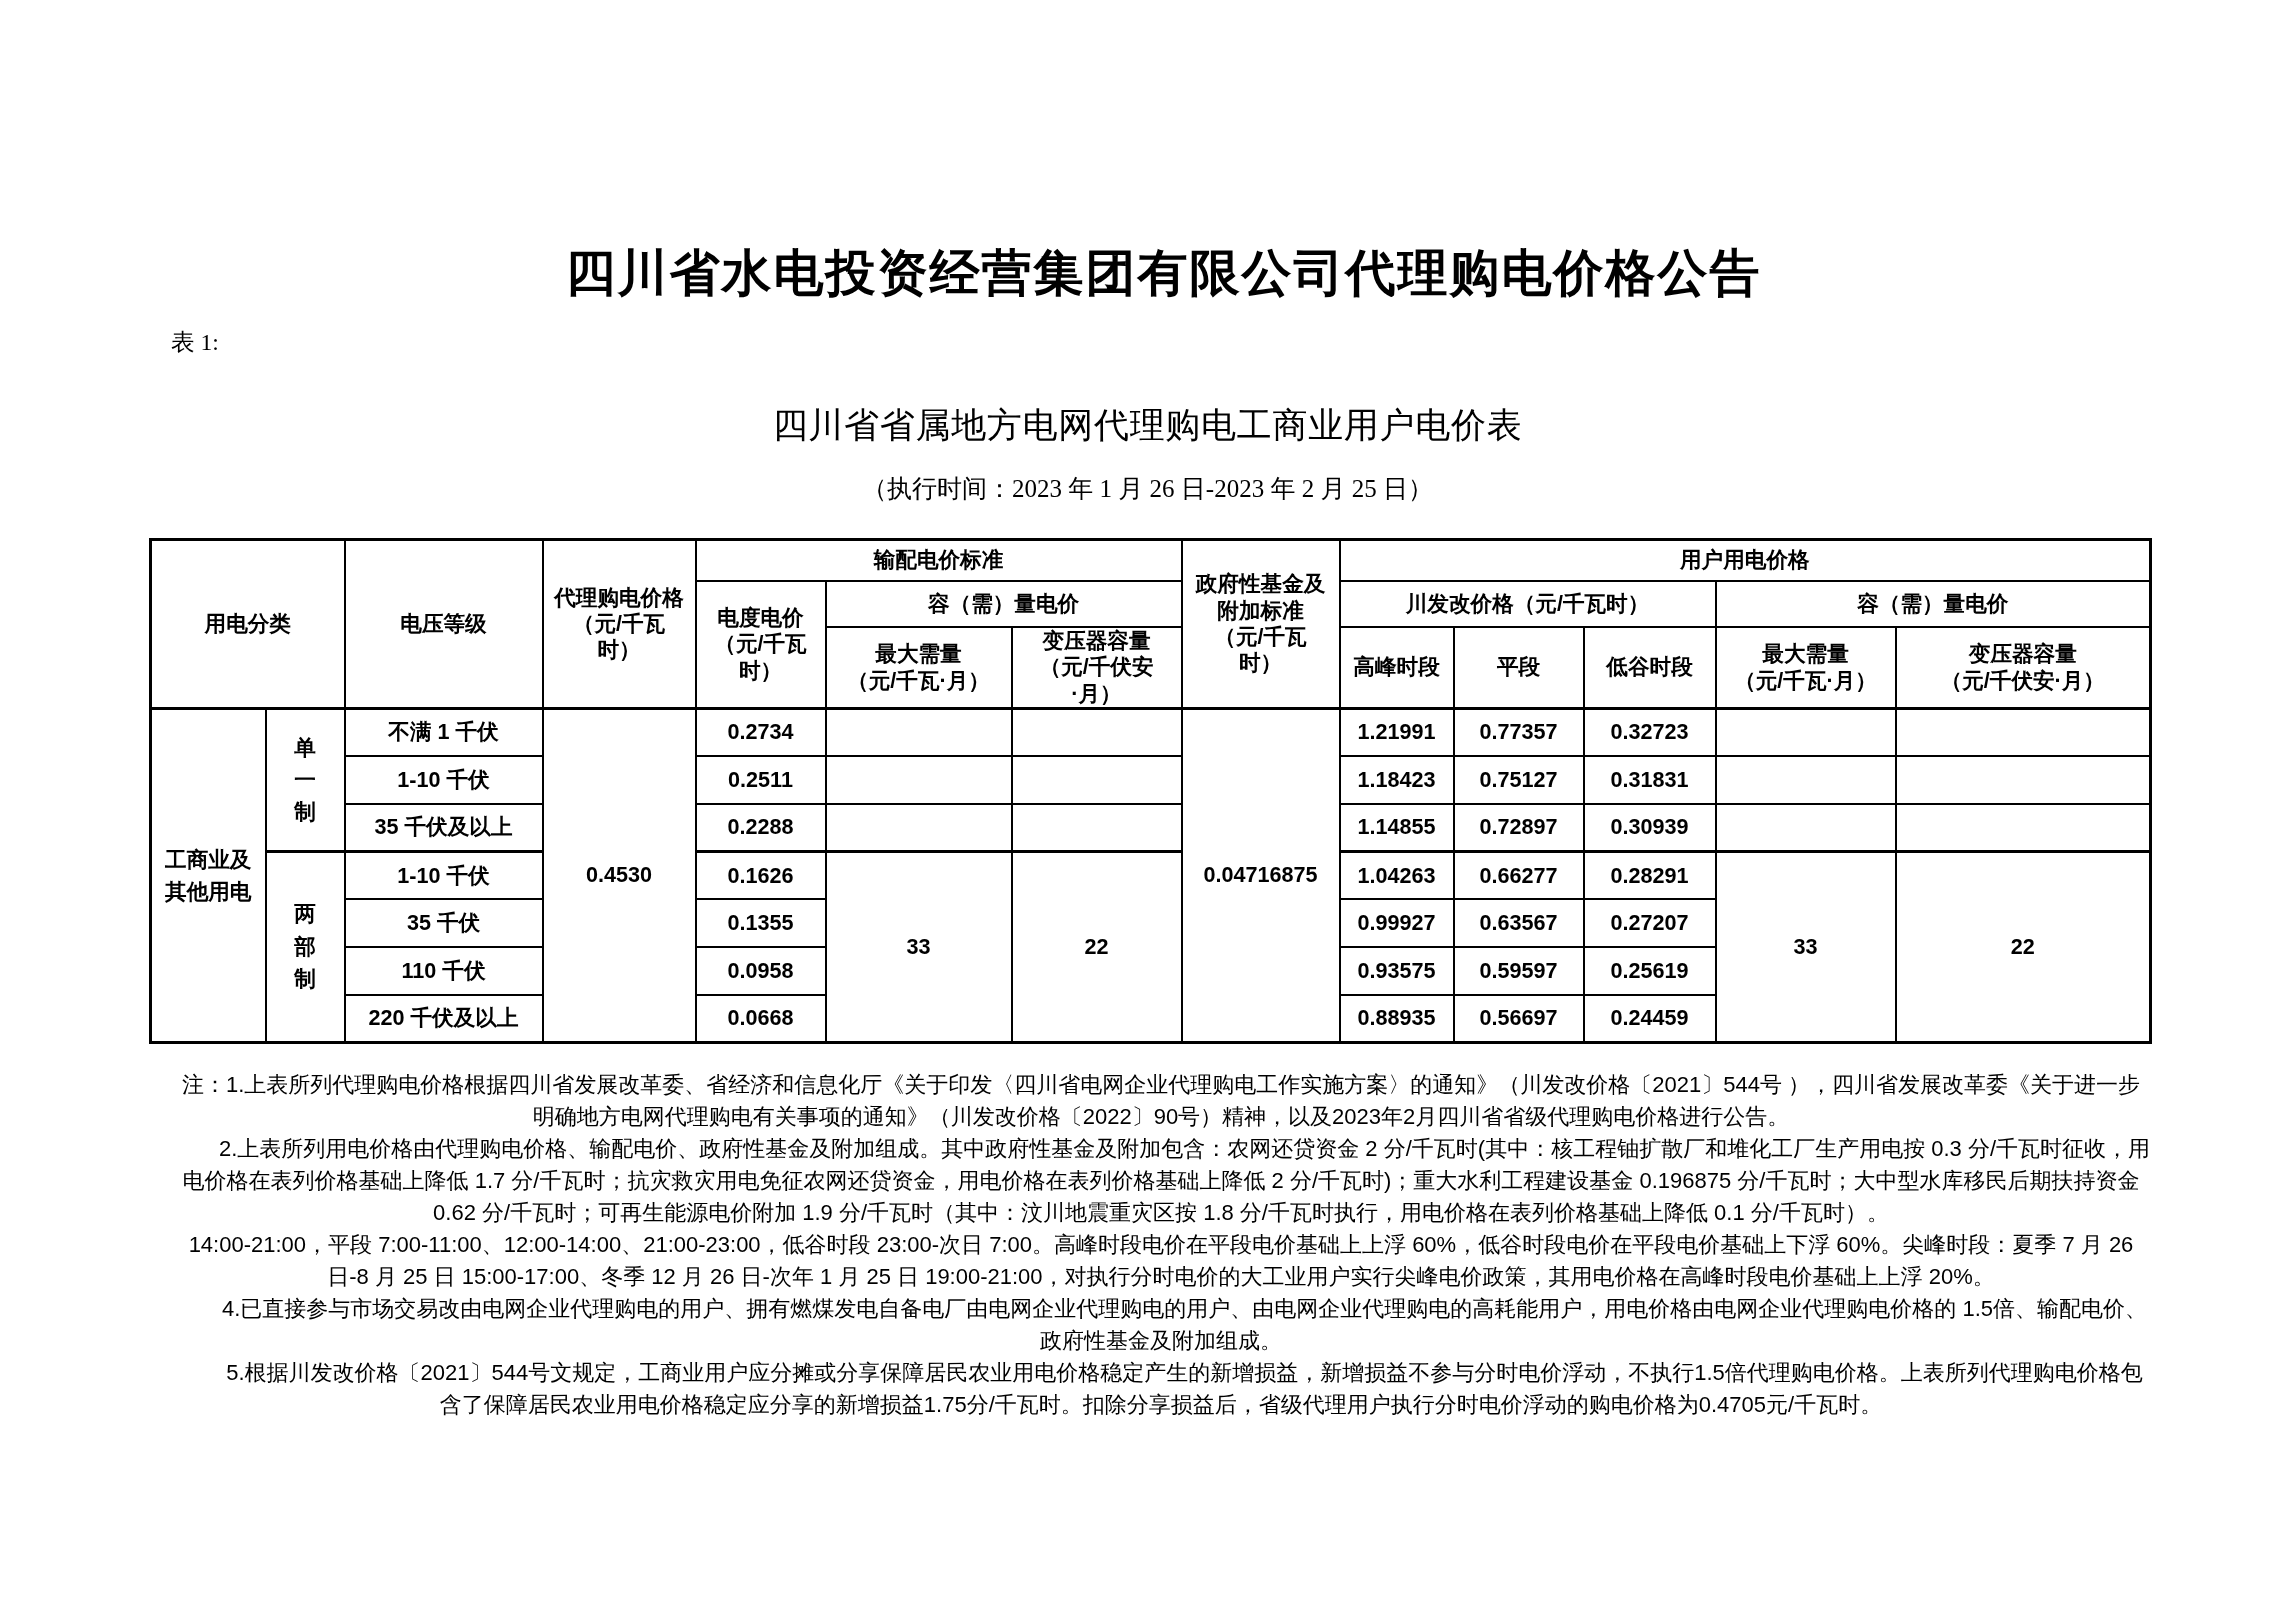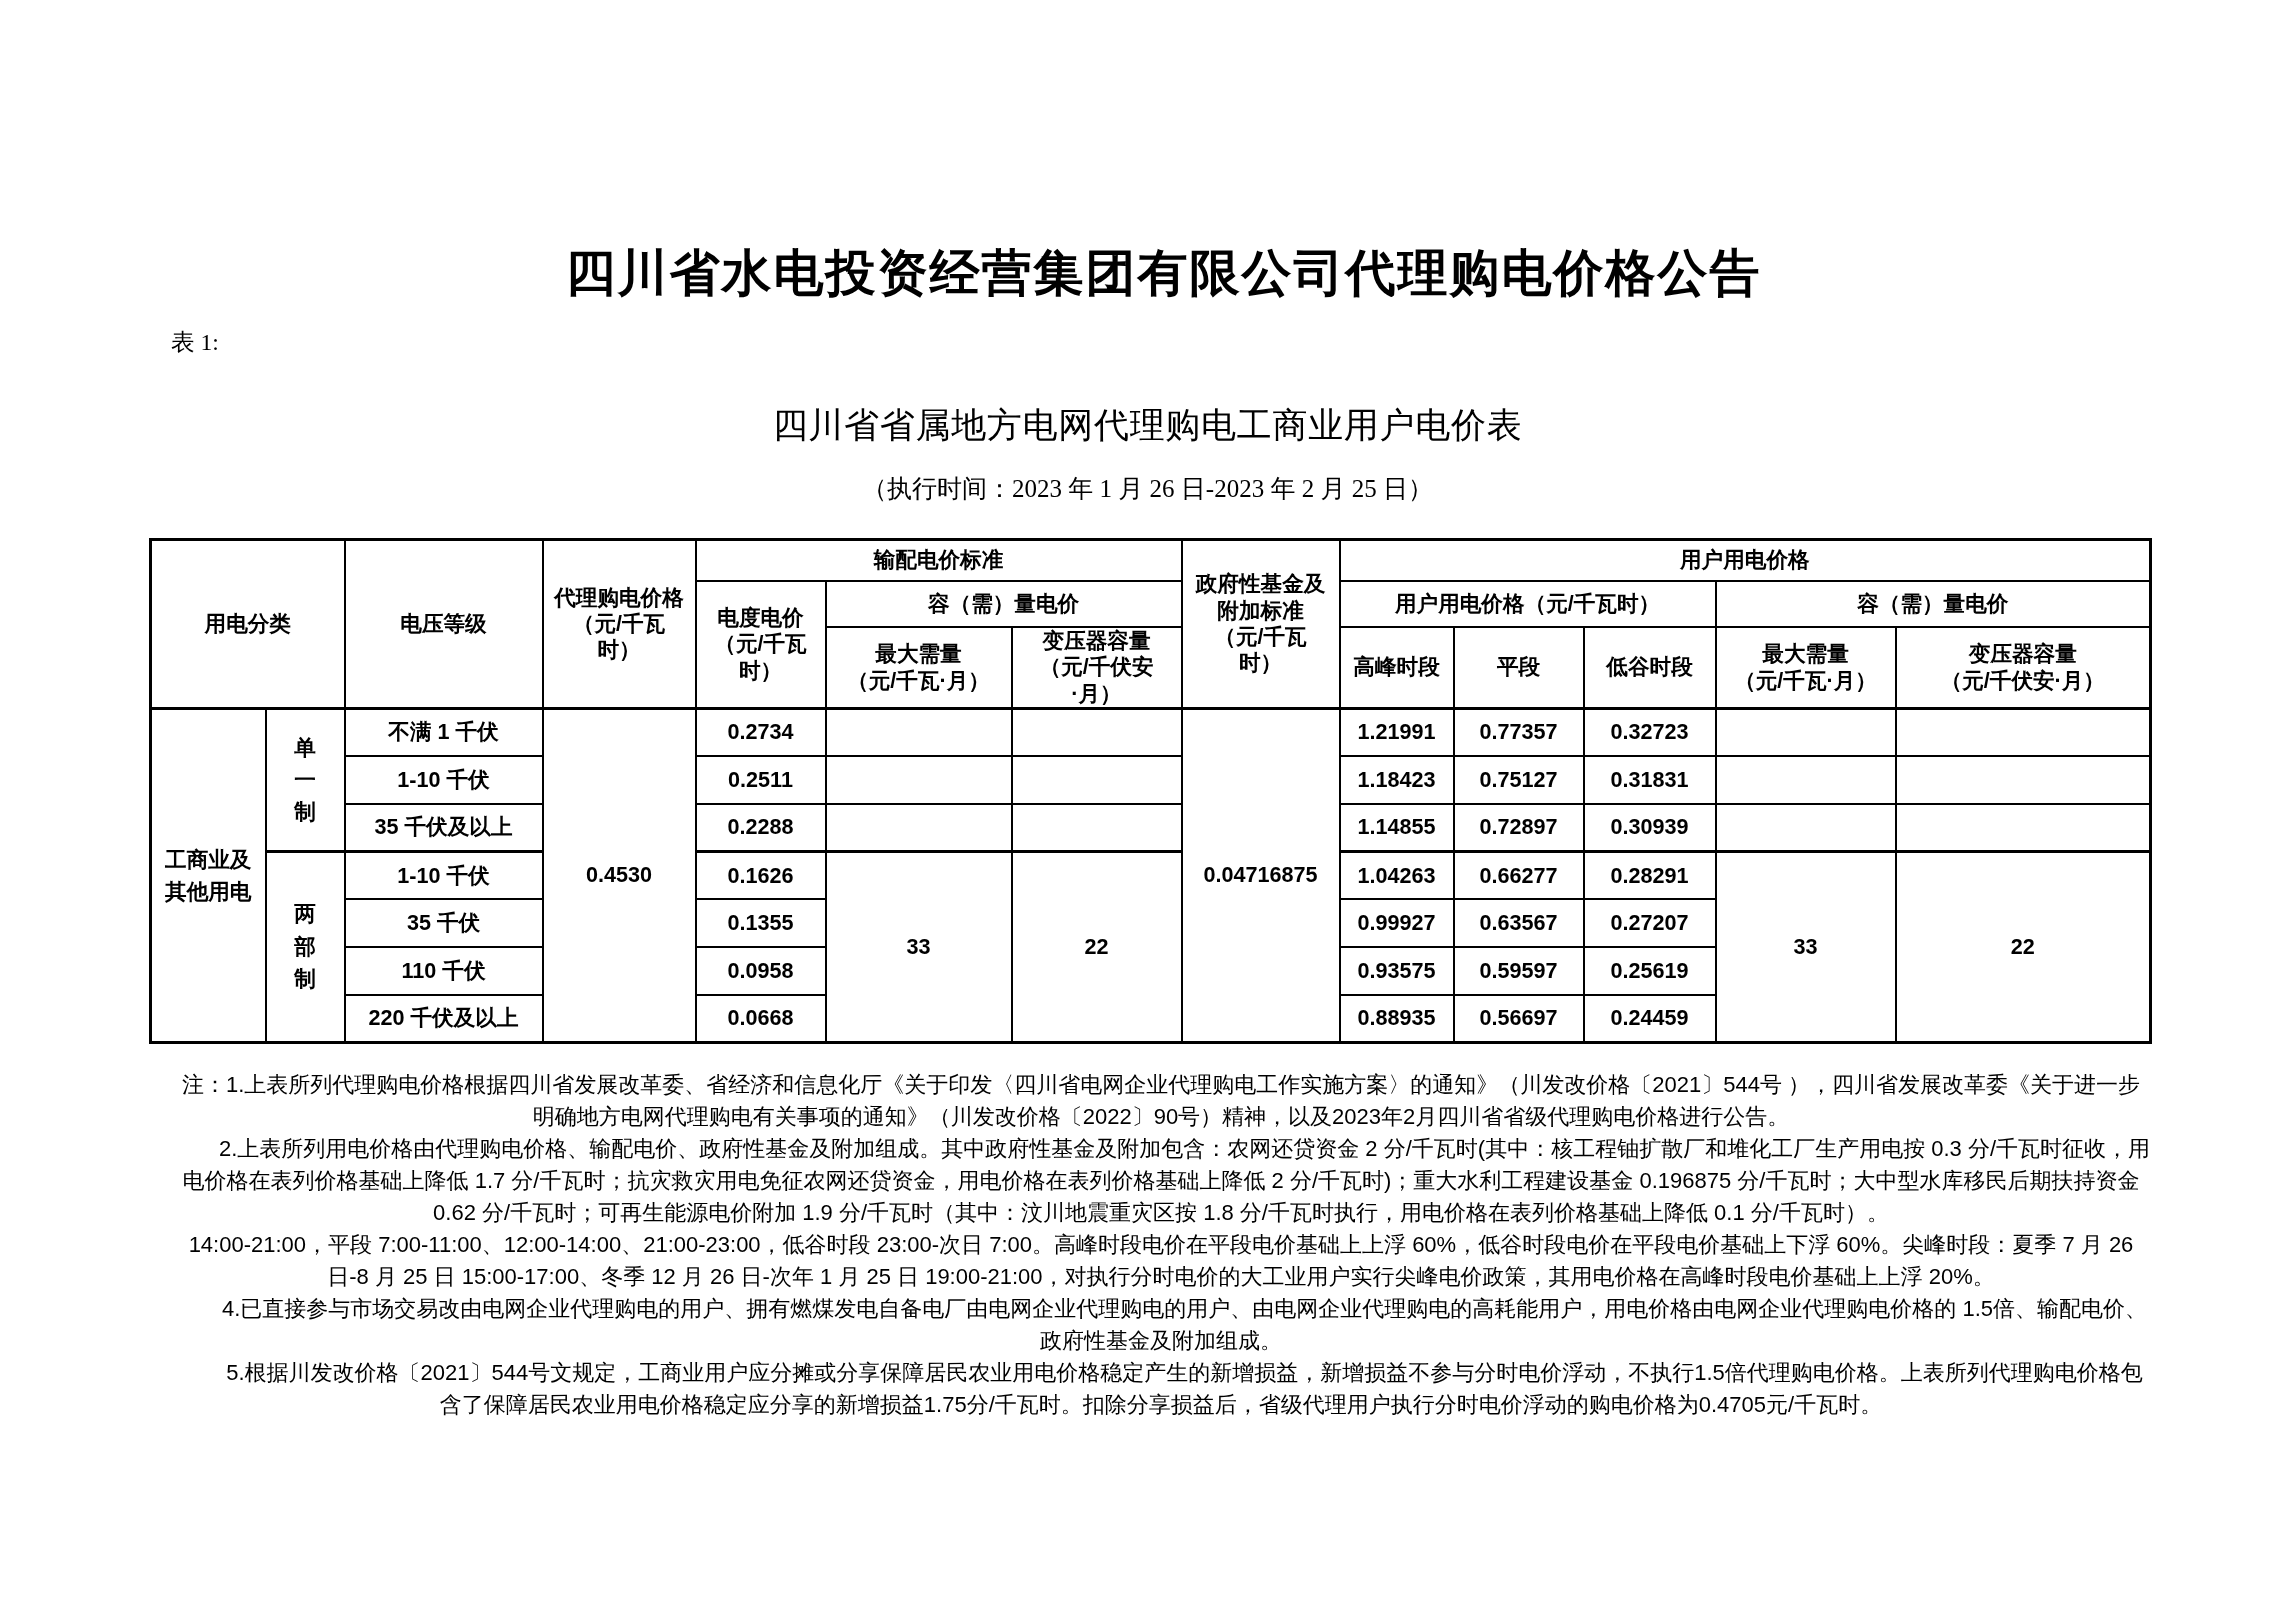--- a/index.html
+++ b/index.html
@@ -95,21 +95,21 @@
 附加标准
 （元/千瓦
 时）</th>
         <th colspan="5">用户用电价格</th>
       </tr>
       <tr class="h2">
         <th rowspan="2" class="pre">电度电价
 （元/千瓦
 时）</th>
         <th colspan="2">容（需）量电价</th>
-        <th colspan="3">用户用电价格（元/千瓦时）</th>
+        <th colspan="3">川发改价格（元/千瓦时）</th>
         <th colspan="2">容（需）量电价</th>
       </tr>
       <tr class="h3">
         <th class="pre">最大需量
 （元/千瓦·月）</th>
         <th class="pre">变压器容量
 （元/千伏安
 ·月）</th>
         <th>高峰时段</th>
         <th>平段</th>

